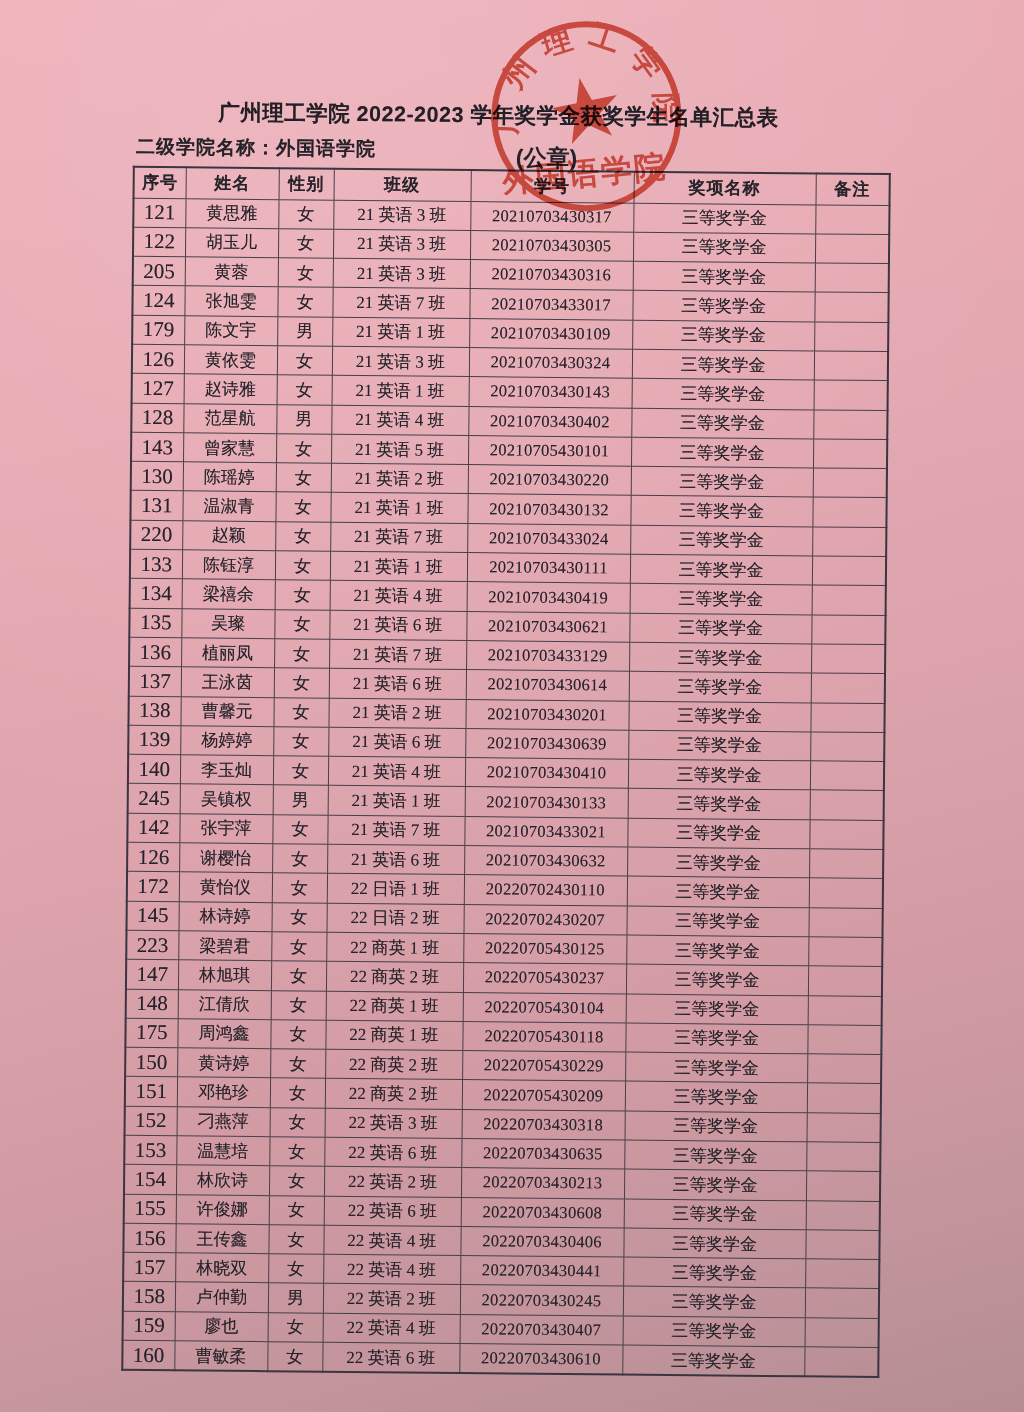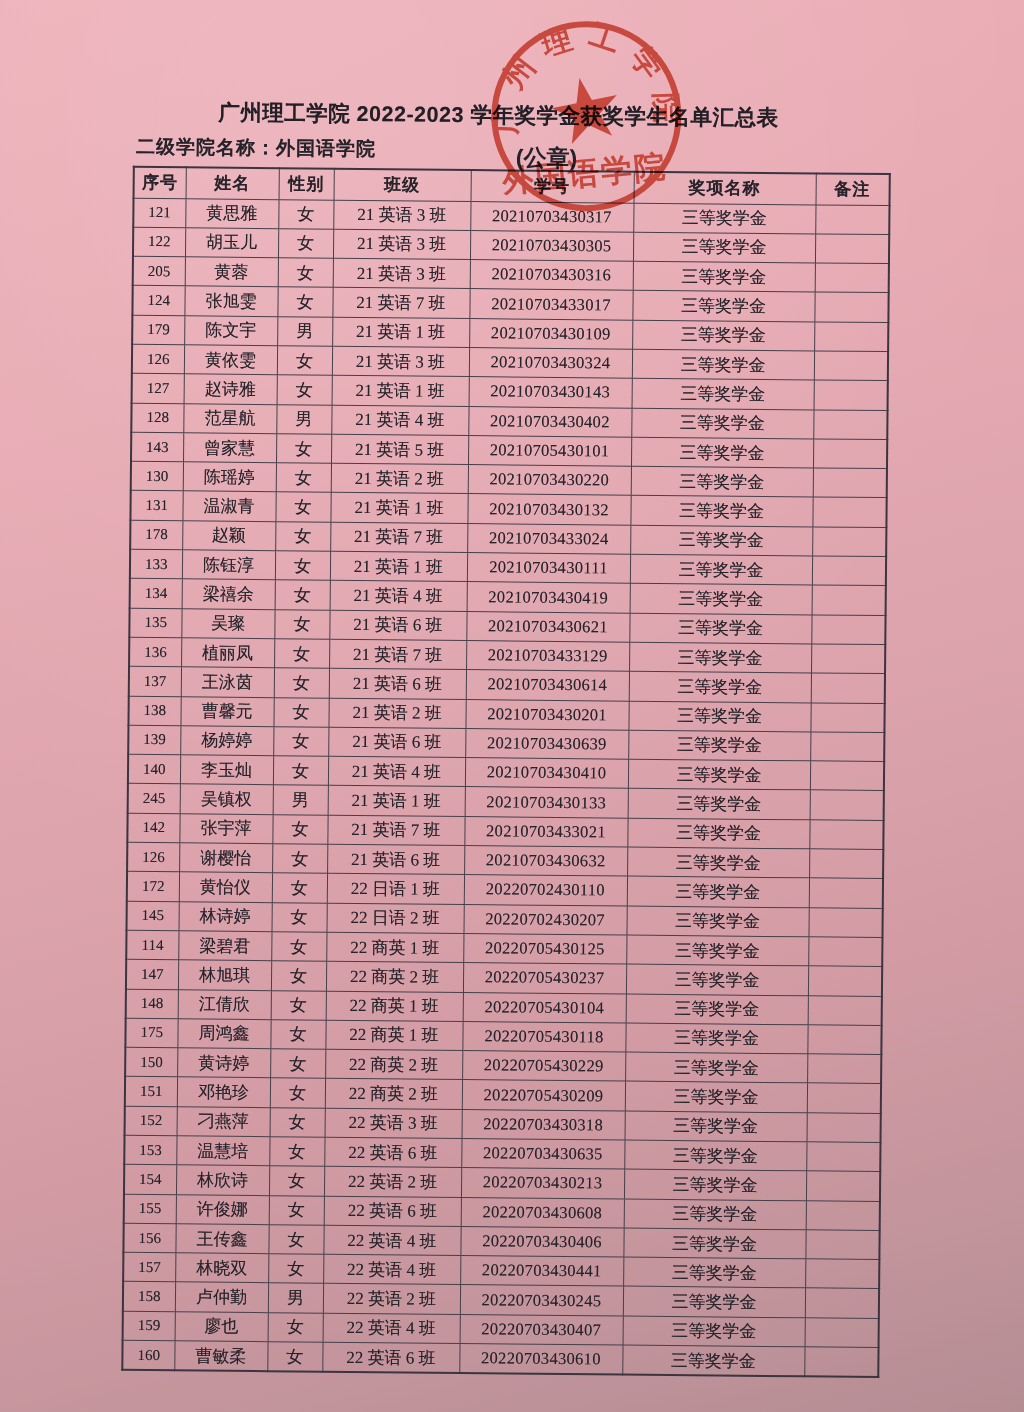--- a/index.html
+++ b/index.html
@@ -32,21 +32,21 @@
   table{border-collapse:collapse;table-layout:fixed;width:756px;
     border:2.5px solid #3a3540;}
   th,td{
     border:1.5px solid #46404b;
     text-align:center;vertical-align:middle;padding:0;
     color:#26232b;font-size:17px;overflow:hidden;white-space:nowrap;
     text-shadow:0 0 .5px rgba(40,33,45,.45);
   }
   th{height:29.5px;font-weight:600;letter-spacing:1px;}
   td{height:28.3px;}
-  td.c0{font-size:15px;}
+  td.c0{font-size:21px;}
   td.c4{font-size:16.5px;letter-spacing:.3px;}
   col.c0{width:52px}col.c1{width:93px}col.c2{width:55px}
   col.c3{width:137px}col.c4{width:163px}col.c5{width:182px}col.c6{width:74px}
   .stamp{
     position:absolute;top:12px;left:486px;width:200px;height:200px;
     mix-blend-mode:multiply;opacity:.86;
   }
 </style>
 </head>
 <body>
@@ -175,21 +175,21 @@
           <tr>
             <td class="c0">131</td>
             <td class="c1">温淑青</td>
             <td class="c2">女</td>
             <td class="c3">21 英语 1 班</td>
             <td class="c4">20210703430132</td>
             <td class="c5">三等奖学金</td>
             <td class="c6"></td>
           </tr>
           <tr>
-            <td class="c0">178</td>
+            <td class="c0">220</td>
             <td class="c1">赵颖</td>
             <td class="c2">女</td>
             <td class="c3">21 英语 7 班</td>
             <td class="c4">20210703433024</td>
             <td class="c5">三等奖学金</td>
             <td class="c6"></td>
           </tr>
           <tr>
             <td class="c0">133</td>
             <td class="c1">陈钰淳</td>
@@ -301,21 +301,21 @@
           <tr>
             <td class="c0">145</td>
             <td class="c1">林诗婷</td>
             <td class="c2">女</td>
             <td class="c3">22 日语 2 班</td>
             <td class="c4">20220702430207</td>
             <td class="c5">三等奖学金</td>
             <td class="c6"></td>
           </tr>
           <tr>
-            <td class="c0">114</td>
+            <td class="c0">223</td>
             <td class="c1">梁碧君</td>
             <td class="c2">女</td>
             <td class="c3">22 商英 1 班</td>
             <td class="c4">20220705430125</td>
             <td class="c5">三等奖学金</td>
             <td class="c6"></td>
           </tr>
           <tr>
             <td class="c0">147</td>
             <td class="c1">林旭琪</td>

